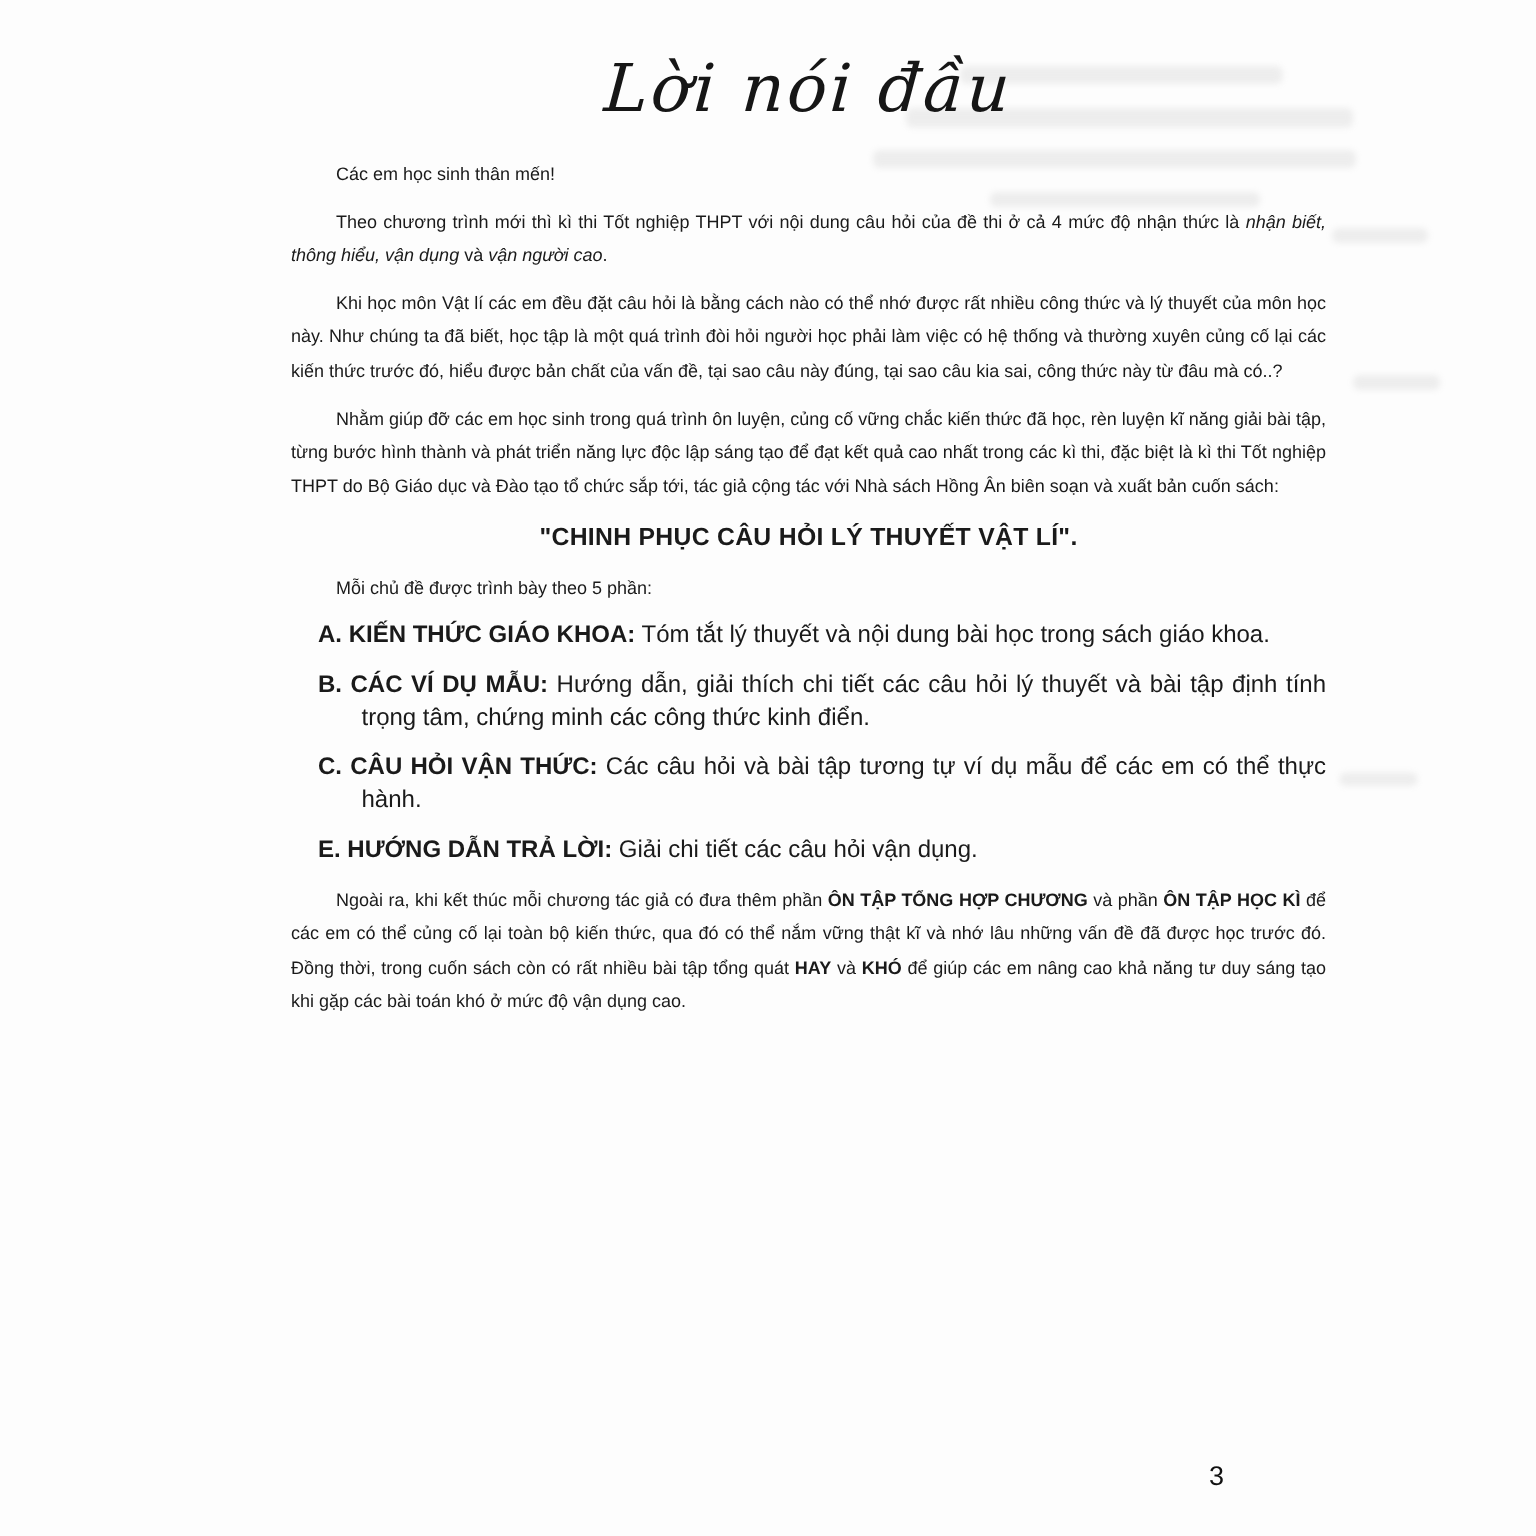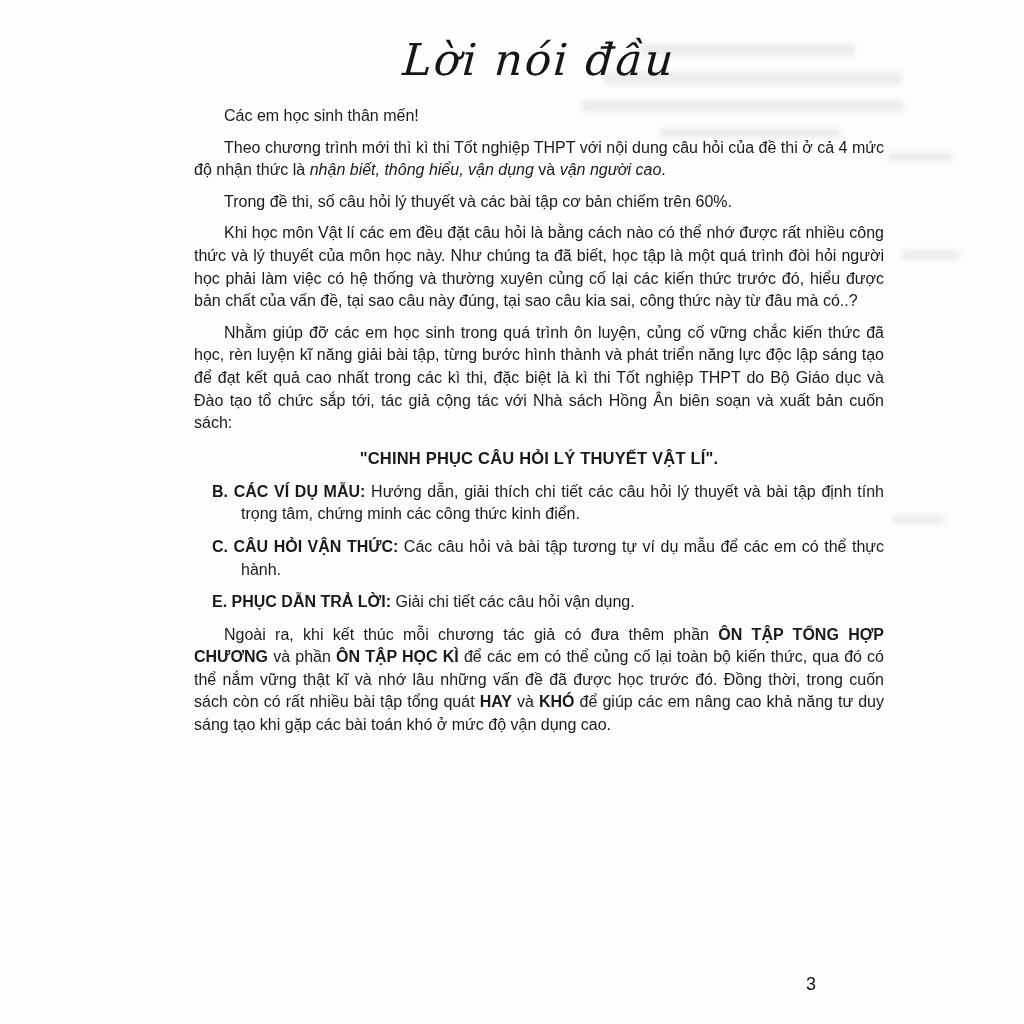--- a/index.html
+++ b/index.html
@@ -27,21 +27,21 @@
     font-weight: 400;
     font-size: 44px;
     color: #161616;
     text-align: center;
     letter-spacing: 2px;
     margin: 0 0 20px 0;
     transform: skewX(-4deg);
   }
   p.body-par {
     margin: 0 0 9px 0;
-    font-size: 16px;
+    font-size: 12px;
     line-height: 22.6px;
     text-align: justify;
     text-indent: 30px;
   }
   p.book-title {
     text-indent: 0;
     text-align: center;
     font-weight: bold;
     font-size: 16.5px;
     margin: 14px 0 13px 0;
@@ -87,35 +87,36 @@
 <div class="ghost" style="left:893px; top:515px; width:52px;  height:9px;"></div>
 
 <div class="content">
 
   <h1 class="script-title">Lời nói đầu</h1>
 
   <p class="body-par"><span>Các em học sinh thân mến!</span></p>
 
   <p class="body-par"><span>Theo chương trình mới thì kì thi Tốt nghiệp THPT với nội dung câu hỏi của đề thi ở cả 4 mức độ nhận thức là </span><em class="soft">nhận biết, thông hiểu, vận dụng</em><span> và </span><em class="soft">vận người cao</em><span>.</span></p>
 
-  <p class="body-par"><span>Trong đề thi, số câu hỏi lý thuyết và các bài tập cơ bản chiếm trên 60%.</span></p>
 
   <p class="body-par"><span>Khi học môn Vật lí các em đều đặt câu hỏi là bằng cách nào có thể nhớ được rất nhiều công thức và lý thuyết của môn học này. Như chúng ta đã biết, học tập là một quá trình đòi hỏi người học phải làm việc có hệ thống và thường xuyên củng cố lại các kiến thức trước đó, hiểu được bản chất của vấn đề, tại sao câu này đúng, tại sao câu kia sai, công thức này từ đâu mà có..?</span></p>
 
   <p class="body-par"><span>Nhằm giúp đỡ các em học sinh trong quá trình ôn luyện, củng cố vững chắc kiến thức đã học, rèn luyện kĩ năng giải bài tập, từng bước hình thành và phát triển năng lực độc lập sáng tạo để đạt kết quả cao nhất trong các kì thi, đặc biệt là kì thi Tốt nghiệp THPT do Bộ Giáo dục và Đào tạo tổ chức sắp tới, tác giả cộng tác với Nhà sách Hồng Ân biên soạn và xuất bản cuốn sách:</span></p>
 
   <p class="book-title">"CHINH PHỤC CÂU HỎI LÝ THUYẾT VẬT LÍ".</p>
 
 
+  <p class="body-par"><span>Mỗi chủ đề được trình bày theo 5 phần:</span></p>
 
+  <div class="section"><span class="label">A. KIẾN THỨC GIÁO KHOA:</span><span> Tóm tắt lý thuyết và nội dung bài học trong sách giáo khoa.</span></div>
 
   <div class="section"><span class="label">B. CÁC VÍ DỤ MẪU:</span><span> Hướng dẫn, giải thích chi tiết các câu hỏi lý thuyết và bài tập định tính trọng tâm, chứng minh các công thức kinh điển.</span></div>
 
   <div class="section"><span class="label">C. CÂU HỎI VẬN THỨC:</span><span> Các câu hỏi và bài tập tương tự ví dụ mẫu để các em có thể thực hành.</span></div>
 
 
-  <div class="section"><span class="label">E. PHỤC DẪN TRẢ LỜI:</span><span> Giải chi tiết các câu hỏi vận dụng.</span></div>
+  <div class="section"><span class="label">E. HƯỚNG DẪN TRẢ LỜI:</span><span> Giải chi tiết các câu hỏi vận dụng.</span></div>
 
   <p class="body-par"><span>Ngoài ra, khi kết thúc mỗi chương tác giả có đưa thêm phần </span><b class="caps">ÔN TẬP TỔNG HỢP CHƯƠNG</b><span> và phần </span><b class="caps">ÔN TẬP HỌC KÌ</b><span> để các em có thể củng cố lại toàn bộ kiến thức, qua đó có thể nắm vững thật kĩ và nhớ lâu những vấn đề đã được học trước đó. Đồng thời, trong cuốn sách còn có rất nhiều bài tập tổng quát </span><b class="caps">HAY</b><span> và </span><b class="caps">KHÓ</b><span> để giúp các em nâng cao khả năng tư duy sáng tạo khi gặp các bài toán khó ở mức độ vận dụng cao.</span></p>
 
 </div>
 
 <div class="page-number">3</div>
 
 </body></html>

